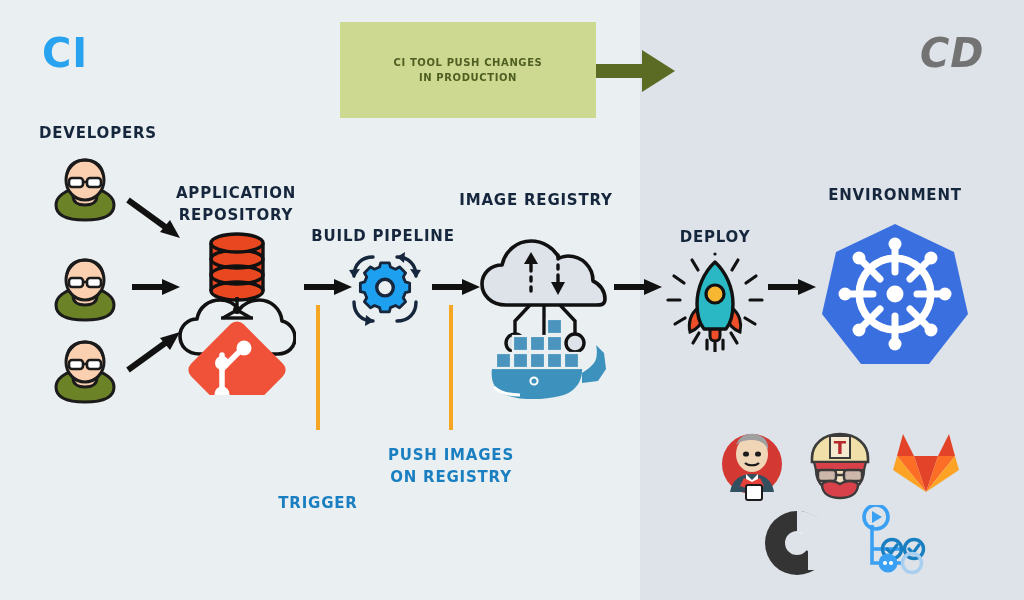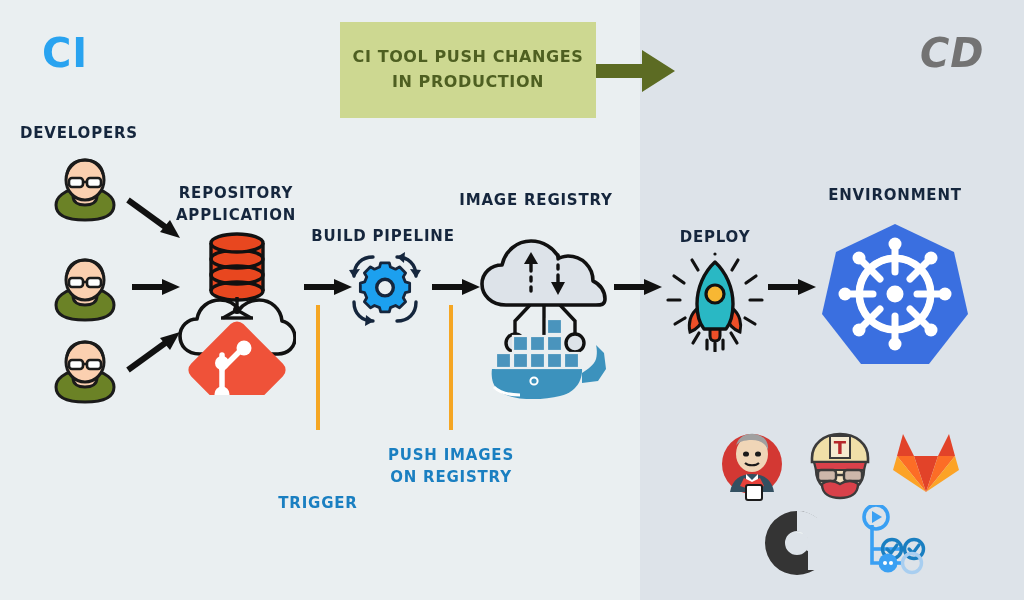--- a/index.html
+++ b/index.html
@@ -71,21 +71,21 @@
     width: 256px;
     height: 96px;
     background: #cdd891;
     display: flex;
     align-items: center;
     justify-content: center;
   }
   .banner-text {
     font-family: "DejaVu Sans", sans-serif;
     font-weight: bold;
-    font-size: 16px;
+    font-size: 10px;
     letter-spacing: 0.6px;
     color: #4e5f21;
     text-align: center;
     line-height: 1.55;
     text-transform: uppercase;
   }
   .banner-text span { display: block; }
 </style>
 </head>
 <body>
@@ -100,21 +100,21 @@
   <div class="banner">
     <div class="banner-text">
       <span>CI TOOL PUSH CHANGES</span>
       <span>IN PRODUCTION</span>
     </div>
   </div>
   <svg class="abs" style="left:596px; top:48px;" width="80" height="46" viewBox="0 0 80 46">
     <path d="M0 16 L46 16 L46 2 L79 23 L46 44 L46 30 L0 30 Z" fill="#5c6b23"></path>
   </svg>
 
-  <div class="abs node-label" style="left:0px; top:123px; width:168px; text-align:left; padding-left:20px; box-sizing:border-box;">DEVELOPERS</div>
+  <div class="abs node-label" style="left:0px; top:123px; width:168px; text-align:left; padding-left:39px; box-sizing:border-box;">DEVELOPERS</div>
 
   <svg class="abs" style="left:50px; top:158px;" width="70" height="64" viewBox="0 0 70 64">
     <path d="M35 62 C14 62 6 56 6 47 C6 38 16 33 23 31 L47 31 C54 33 64 38 64 47 C64 56 56 62 35 62 Z" fill="#6b8226" stroke="#1b1b1b" stroke-width="3"></path>
     <path d="M23 20 L23 38 C23 44 28 47 35 47 C42 47 47 44 47 38 L47 20 Z" fill="#fbd0b0" stroke="#1b1b1b" stroke-width="3"></path>
     <ellipse cx="35" cy="22" rx="19" ry="20" fill="#fbd0b0" stroke="#1b1b1b" stroke-width="3"></ellipse>
     <path d="M17 16 C19 5 28 2 35 2 C42 2 51 5 53 16" fill="none" stroke="#1b1b1b" stroke-width="3"></path>
     <rect x="19" y="20" width="14" height="9" rx="3" fill="#ffffff" stroke="#1b1b1b" stroke-width="2.6"></rect>
     <rect x="37" y="20" width="14" height="9" rx="3" fill="#ffffff" stroke="#1b1b1b" stroke-width="2.6"></rect>
     <line x1="33" y1="24" x2="37" y2="24" stroke="#1b1b1b" stroke-width="2.6"></line>
   </svg>
@@ -150,22 +150,22 @@
     <line x1="2" y1="10" x2="34" y2="10" stroke="#111111" stroke-width="6"></line>
     <path d="M50 10 L32 2 L32 18 Z" fill="#111111"></path>
   </svg>
 
   <svg class="abs" style="left:126px; top:330px;" width="56" height="44" viewBox="0 0 56 44">
     <line x1="2" y1="40" x2="42" y2="11" stroke="#111111" stroke-width="6"></line>
     <path d="M54 2 L34 8 L44 20 Z" fill="#111111"></path>
   </svg>
 
   <div class="abs node-label" style="left:157px; top:183px; width:158px;">
+    <div>APPLICATION</div>
     <div>REPOSITORY</div>
-    <div>APPLICATION</div>
   </div>
 
   <svg class="abs" style="left:178px; top:230px;" width="118" height="165" viewBox="0 0 118 165">
 
     <g>
       <rect x="33" y="13" width="52" height="48" fill="#e8471f"></rect>
       <ellipse cx="59" cy="61" rx="26" ry="9" fill="#e8471f" stroke="#111111" stroke-width="3.4"></ellipse>
       <line x1="33" y1="13" x2="33" y2="61" stroke="#111111" stroke-width="3.4"></line>
       <line x1="85" y1="13" x2="85" y2="61" stroke="#111111" stroke-width="3.4"></line>
       <ellipse cx="59" cy="29" rx="26" ry="9" fill="none" stroke="#111111" stroke-width="3.4"></ellipse>

